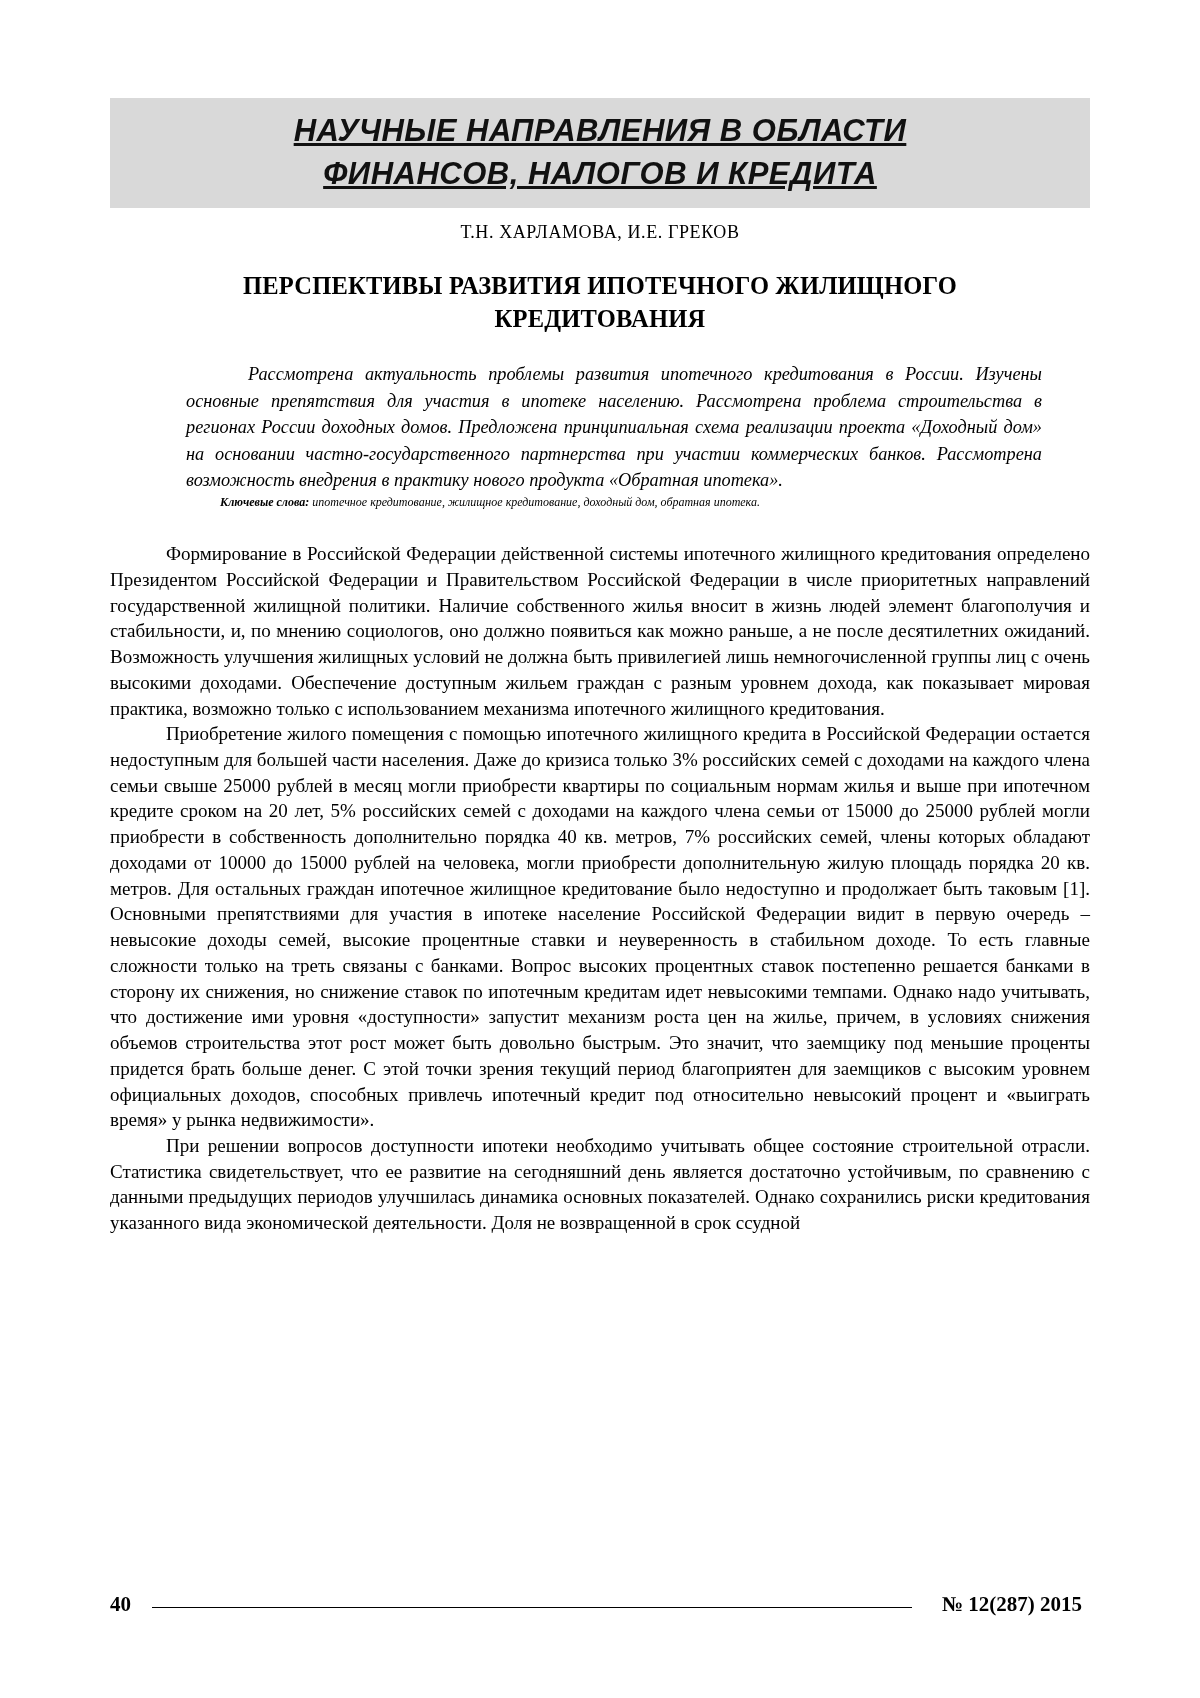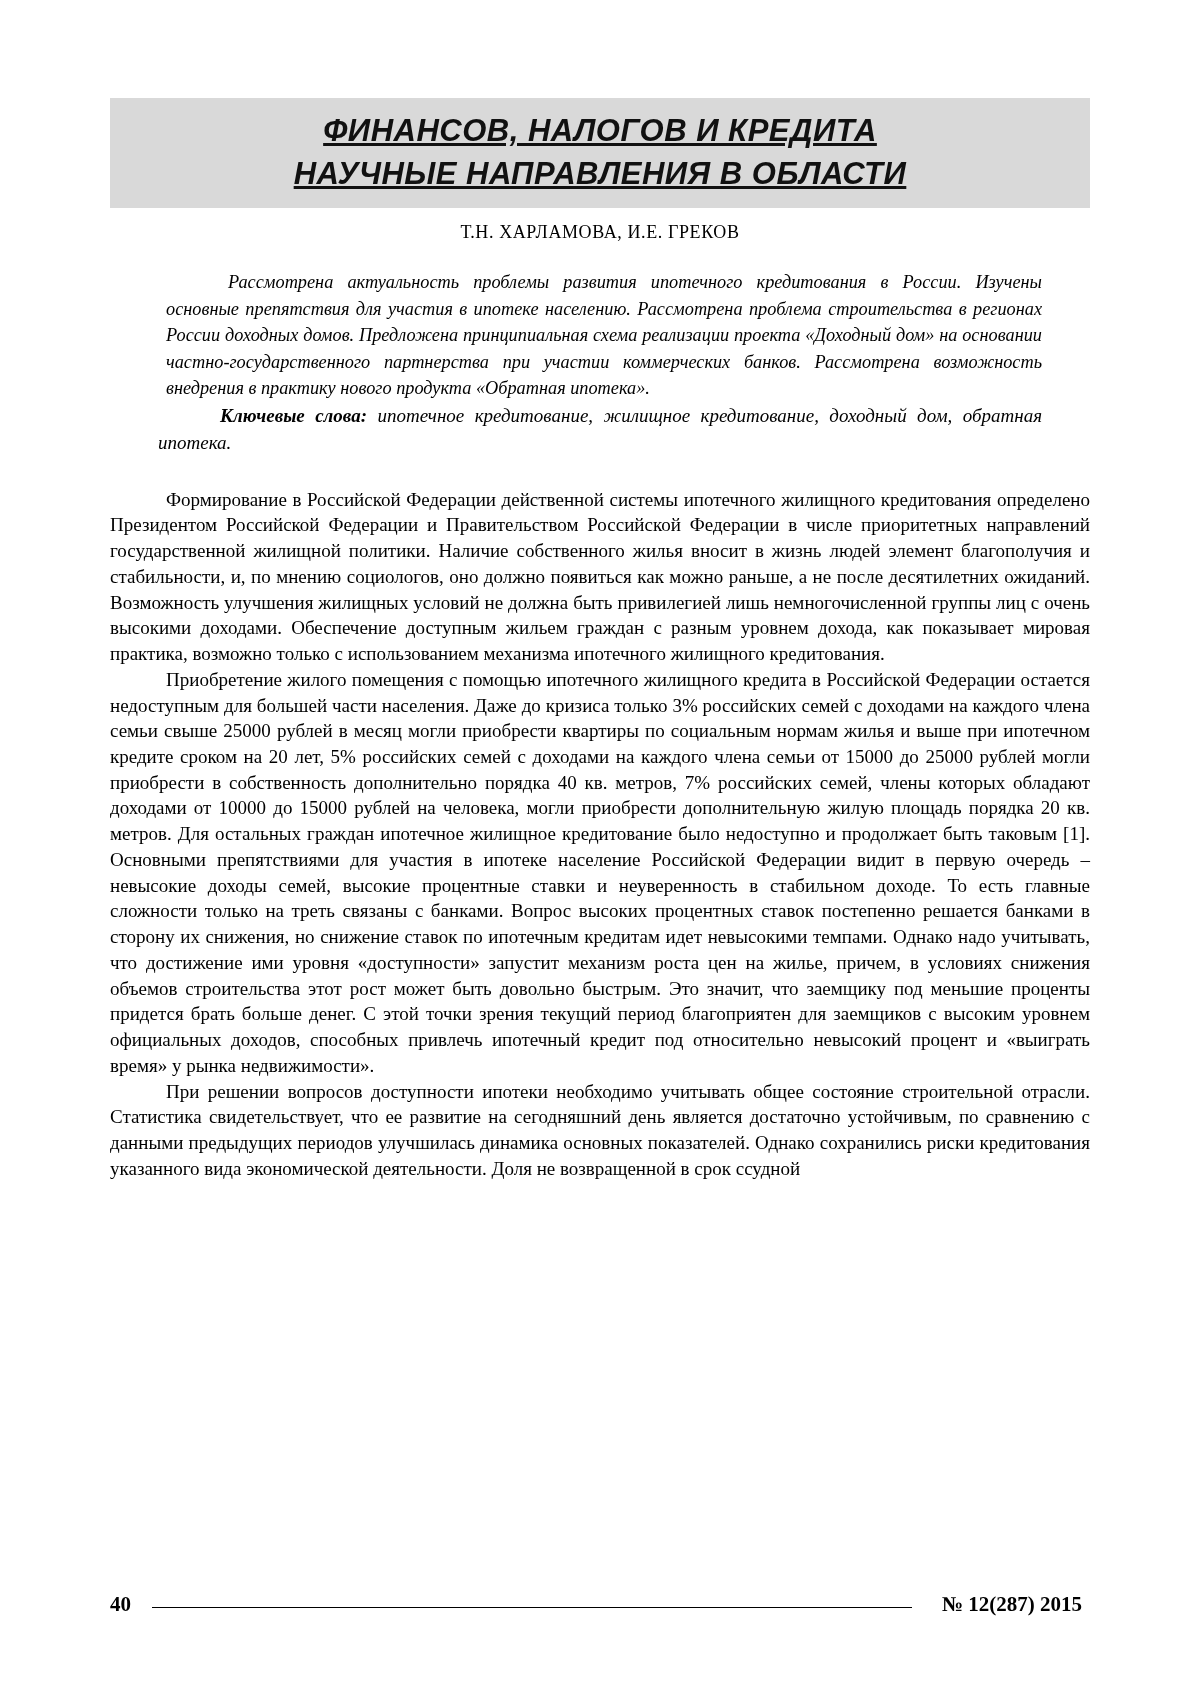--- a/index.html
+++ b/index.html
@@ -62,29 +62,29 @@
     font-size: 24.5px;
     line-height: 1.35;
     margin: 0 40px 26px 40px;
     letter-spacing: 0.2px;
   }
   .abstract {
     font-style: italic;
     font-size: 18.3px;
     line-height: 1.45;
     text-align: justify;
-    margin: 0 48px 0 56px;
+    margin: 0 48px 0 76px;
   }
   .abstract p {
     margin: 0;
     text-indent: 62px;
   }
   .keywords {
     font-style: italic;
-    font-size: 19px;
+    font-size: 12px;
     line-height: 1.45;
     text-align: justify;
     margin: 0 48px 0 48px;
   }
   .keywords p {
     margin: 0;
     text-indent: 62px;
   }
   .keywords b {
     font-weight: bold;
@@ -127,29 +127,30 @@
     font-weight: bold;
     font-size: 21px;
   }
 </style>
 </head>
 <body>
 
 <div class="page">
 
   <div class="section-banner">
+    <div class="line">НАУЧНЫЕ НАПРАВЛЕНИЯ В ОБЛАСТИ</div>
     <div class="line">ФИНАНСОВ, НАЛОГОВ И КРЕДИТА</div>
-    <div class="line">НАУЧНЫЕ НАПРАВЛЕНИЯ В ОБЛАСТИ</div>
   </div>
 
   <div class="content">
 
 
     <div class="authors">Т.Н. ХАРЛАМОВА, И.Е. ГРЕКОВ</div>
 
+    <div class="title">ПЕРСПЕКТИВЫ РАЗВИТИЯ ИПОТЕЧНОГО ЖИЛИЩНОГО КРЕДИТОВАНИЯ</div>
 
     <div class="abstract">
       <p>Рассмотрена актуальность проблемы развития ипотечного кредитования в России. Изучены основные препятствия для участия в ипотеке населению. Рассмотрена проблема строительства в регионах России доходных домов. Предложена принципиальная схема реализации проекта «Доходный дом» на основании частно-государственного партнерства при участии коммерческих банков. Рассмотрена возможность внедрения в практику нового продукта «Обратная ипотека».</p>
     </div>
 
     <div class="keywords">
       <p><b>Ключевые слова:</b> <span>ипотечное кредитование, жилищное кредитование, доходный дом, обратная ипотека.</span></p>
     </div>
 
     <div class="body-text">

